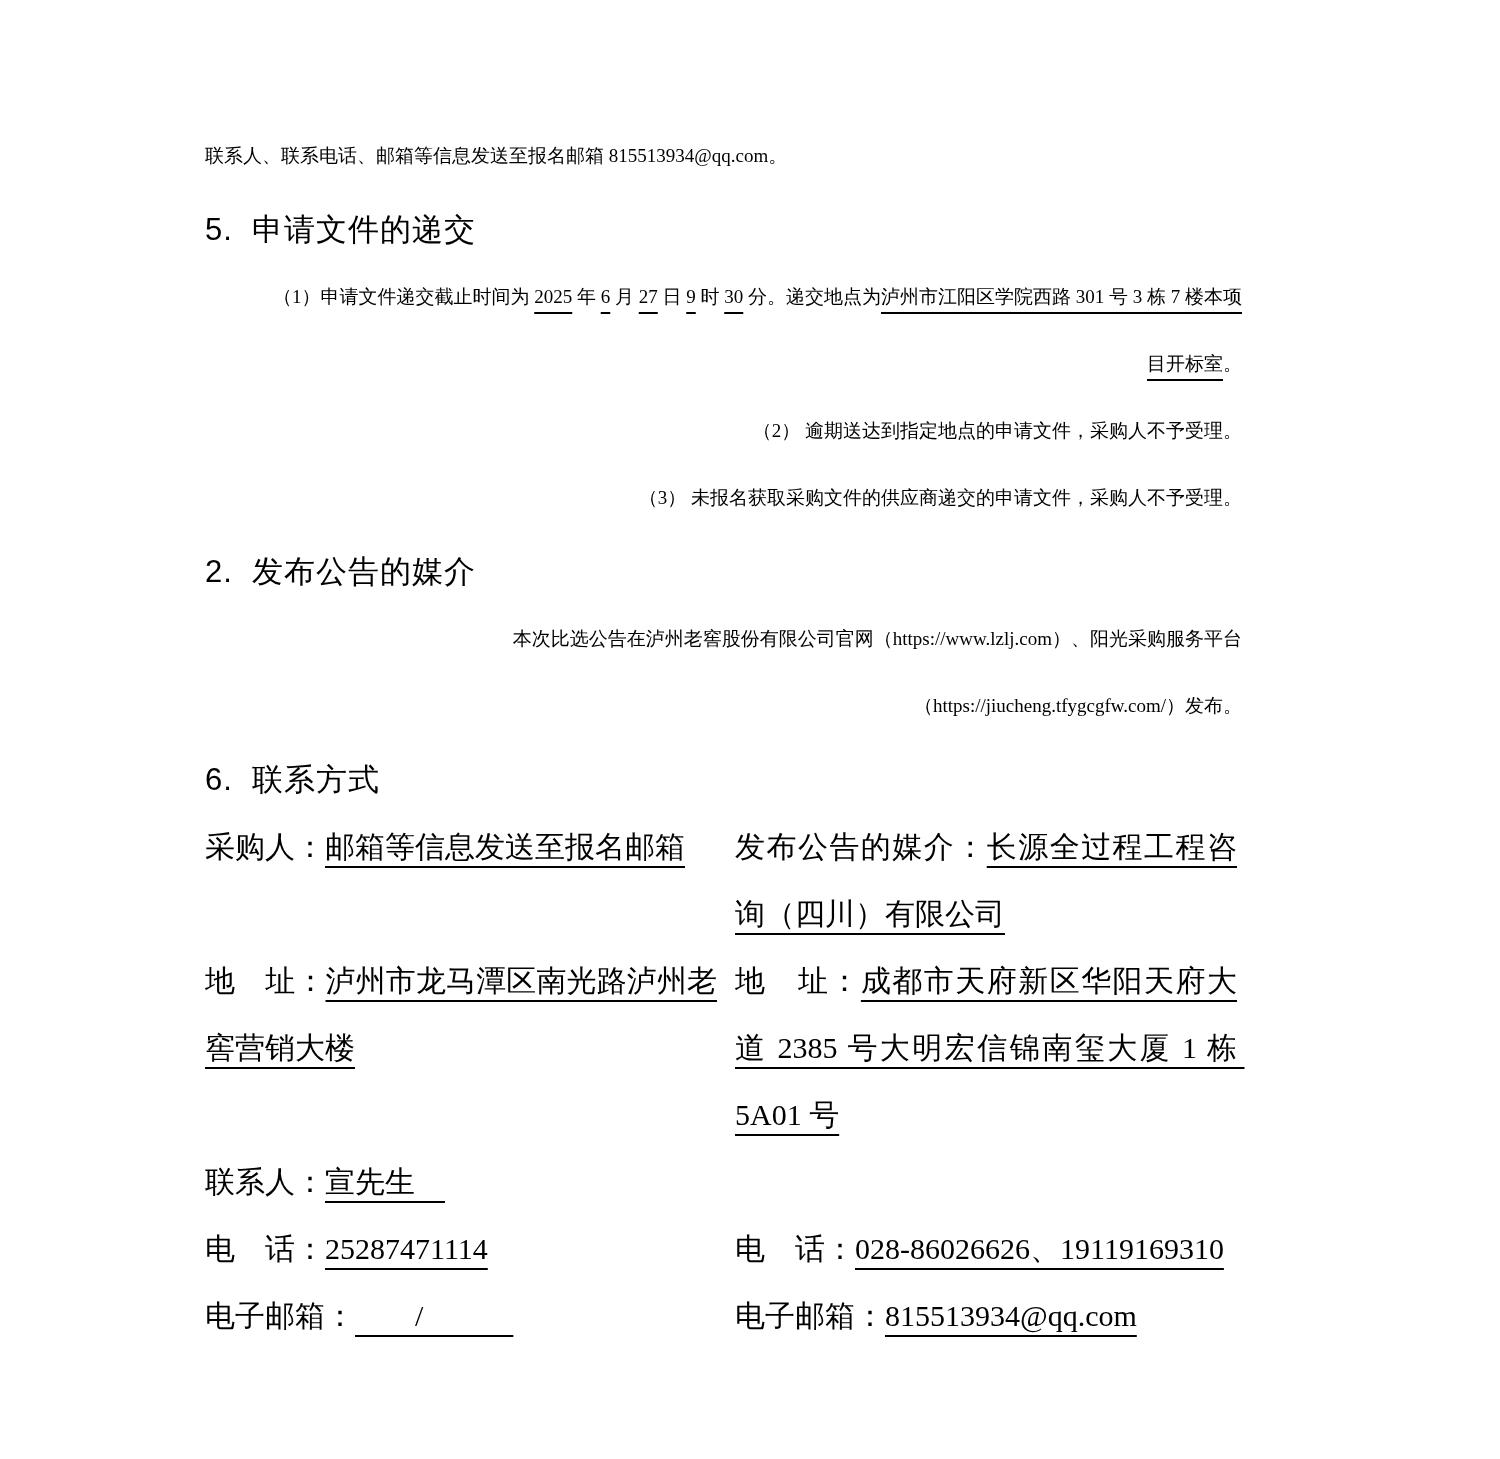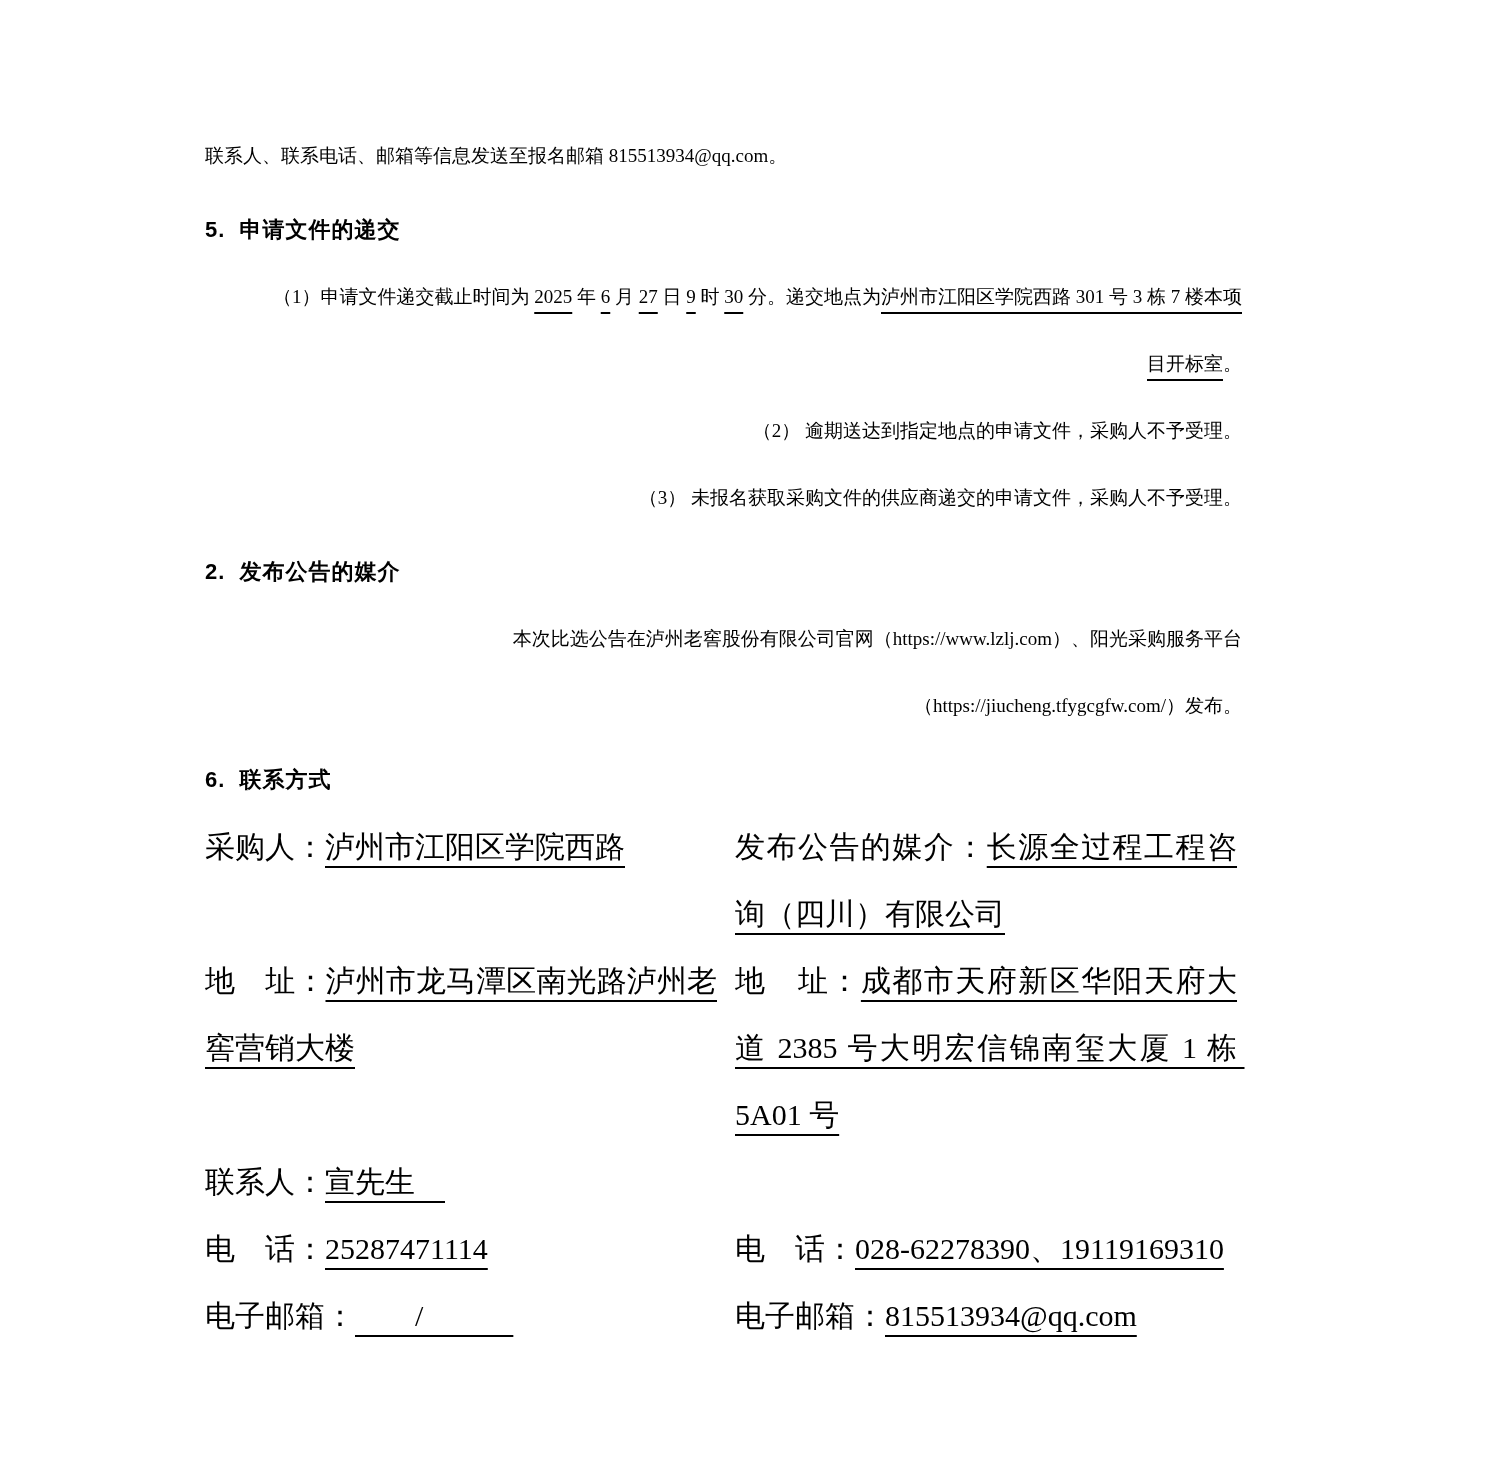--- a/index.html
+++ b/index.html
@@ -31,22 +31,22 @@
     text-align: justify;
     text-justify: inter-ideograph;
   }
   .indent {
     text-indent: 60px;
     text-align: right;
   }
   .heading {
     margin: 7px 0 0 0;
     font-family: "Liberation Sans", "DejaVu Sans", sans-serif;
-    font-weight: 700;
-    font-size: 22px;
+    font-weight: 400;
+    font-size: 31px;
     line-height: 67px;
     letter-spacing: 1px;
     white-space: pre-wrap;
   }
   .contact {
     display: flex;
     flex-direction: column;
   }
   .crow {
     display: flex;
@@ -93,36 +93,36 @@
 
   <h2 class="heading">2.  发布公告的媒介</h2>
 
   <p class="para indent justify">本次比选公告在泸州老窖股份有限公司官网（https://www.lzlj.com）、阳光采购服务平台（https://jiucheng.tfygcgfw.com/）发布。</p>
 
   <h2 class="heading">6.  联系方式</h2>
 
   <div class="contact">
 
     <div class="crow">
-      <div class="cell left"><span class="seg">采购人：</span><span class="seg u">泸州市江阳区学院西路</span></div>
+      <div class="cell left"><span class="seg">采购人：</span><span class="seg u">邮箱等信息发送至报名邮箱</span></div>
       <div class="cell right"><span class="seg">发布公告的媒介：</span><span class="seg u">长源全过程工程咨询（四川）有限公司</span></div>
     </div>
 
     <div class="crow">
       <div class="cell left"><span class="seg">地　址：</span><span class="seg u">泸州市龙马潭区南光路泸州老窖营销大楼</span></div>
       <div class="cell right"><span class="seg">地　址：</span><span class="seg u">成都市天府新区华阳天府大道 2385 号大明宏信锦南玺大厦 1 栋 5A01 号</span></div>
     </div>
 
     <div class="crow">
       <div class="cell left"><span class="seg">联系人：</span><span class="seg u">宣先生　</span></div>
     </div>
 
     <div class="crow">
       <div class="cell left"><span class="seg">电　话：</span><span class="seg u">25287471114</span></div>
-      <div class="cell right"><span class="seg">电　话：</span><span class="seg u">028-62278390、19119169310</span></div>
+      <div class="cell right"><span class="seg">电　话：</span><span class="seg u">028-86026626、19119169310</span></div>
     </div>
 
     <div class="crow">
       <div class="cell left"><span class="seg">电子邮箱：</span><span class="seg u">　　/　　　</span></div>
       <div class="cell right"><span class="seg">电子邮箱：</span><span class="seg u">815513934@qq.com</span></div>
     </div>
 
   </div>
 </div>
 

